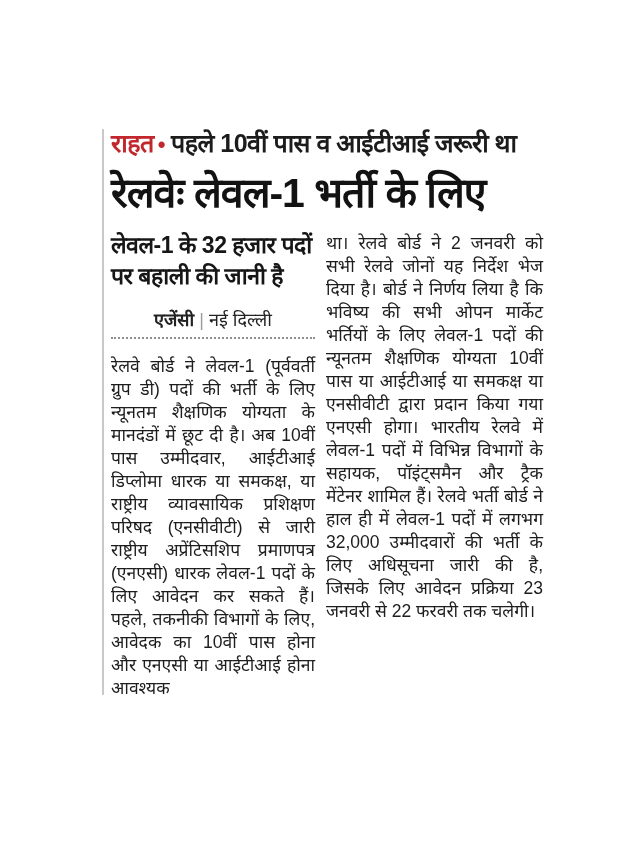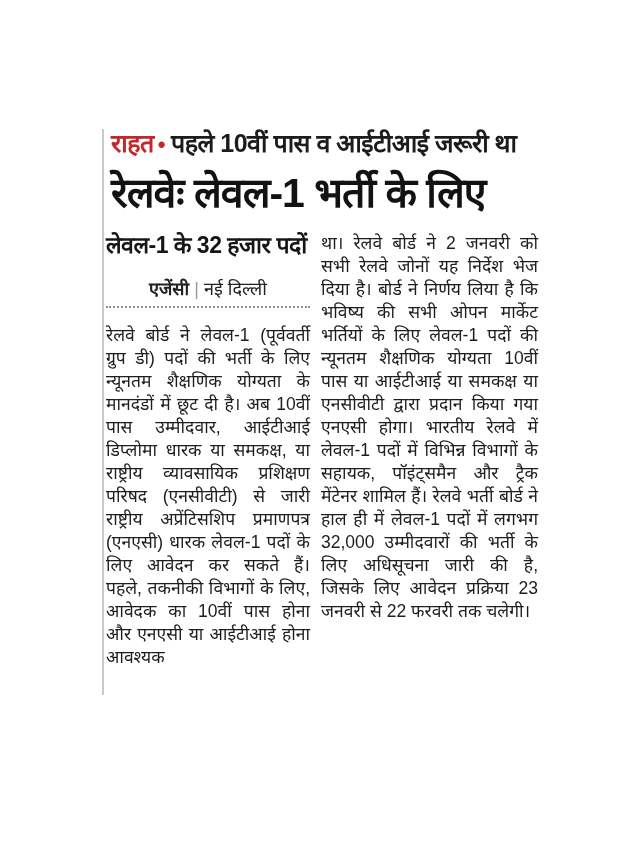--- a/index.html
+++ b/index.html
@@ -31,21 +31,21 @@
     font-size:25px;font-weight:700;color:var(--text);
     white-space:nowrap;letter-spacing:-0.5px;line-height:34px;
   }
   .kicker-label{color:var(--accent-red);text-align:right;}
   .kicker-bullet{color:var(--accent-red);margin:0 6px 0 4px;font-size:22px;}
   .headline{
     margin:5px 0 0;font-size:41px;line-height:53px;font-weight:800;
     color:#121212;letter-spacing:-1px;
   }
   .headline .hl{display:block;white-space:nowrap;}
-  .columns{display:flex;align-items:flex-start;gap:11px;margin-top:10px;justify-content:flex-end;}
+  .columns{display:flex;align-items:flex-start;gap:11px;margin-top:10px;}
   .col-left{width:204px;flex:0 0 204px;}
   .col-right{width:217px;flex:0 0 217px;}
   .subhead{
     margin:0;font-size:23px;line-height:31px;font-weight:700;color:#161616;
     letter-spacing:-0.5px;
   }
   .subhead span{display:block;white-space:nowrap;}
   .byline{
     margin-top:17px;text-align:center;font-size:18px;color:#222;
     line-height:22px;white-space:nowrap;
@@ -75,20 +75,21 @@
 
       <h1 class="headline">
         <span class="hl">रेलवेः लेवल-1 भर्ती के लिए</span>
       </h1>
 
       <div class="columns">
 
         <div class="col-left">
           <h2 class="subhead">
             <span>लेवल-1 के 32 हजार पदों</span>
+            <span>पर बहाली की जानी है</span>
           </h2>
           <div class="byline">
             <span class="agency">एजेंसी</span><span class="sep">|</span><span class="loc">नई दिल्ली</span>
           </div>
           <div class="dotted-rule"></div>
           <p class="body-text">रेलवे बोर्ड ने लेवल-1 (पूर्ववर्ती ग्रुप डी) पदों की भर्ती के लिए न्यूनतम शैक्षणिक योग्यता के मानदंडों में छूट दी है। अब 10वीं पास उम्मीदवार, आईटीआई डिप्लोमा धारक या समकक्ष, या राष्ट्रीय व्यावसायिक प्रशिक्षण परिषद (एनसीवीटी) से जारी राष्ट्रीय अप्रेंटिसशिप प्रमाणपत्र (एनएसी) धारक लेवल-1 पदों के लिए आवेदन कर सकते हैं। पहले, तकनीकी विभागों के लिए, आवेदक का 10वीं पास होना और एनएसी या आईटीआई होना आवश्यक</p>
         </div>
 
         <div class="col-right">
           <p class="body-text">था। रेलवे बोर्ड ने 2 जनवरी को सभी रेलवे जोनों यह निर्देश भेज दिया है। बोर्ड ने निर्णय लिया है कि भविष्य की सभी ओपन मार्केट भर्तियों के लिए लेवल-1 पदों की न्यूनतम शैक्षणिक योग्यता 10वीं पास या आईटीआई या समकक्ष या एनसीवीटी द्वारा प्रदान किया गया एनएसी होगा। भारतीय रेलवे में लेवल-1 पदों में विभिन्न विभागों के सहायक, पॉइंट्समैन और ट्रैक मेंटेनर शामिल हैं। रेलवे भर्ती बोर्ड ने हाल ही में लेवल-1 पदों में लगभग 32,000 उम्मीदवारों की भर्ती के लिए अधिसूचना जारी की है, जिसके लिए आवेदन प्रक्रिया 23 जनवरी से 22 फरवरी तक चलेगी।</p>

